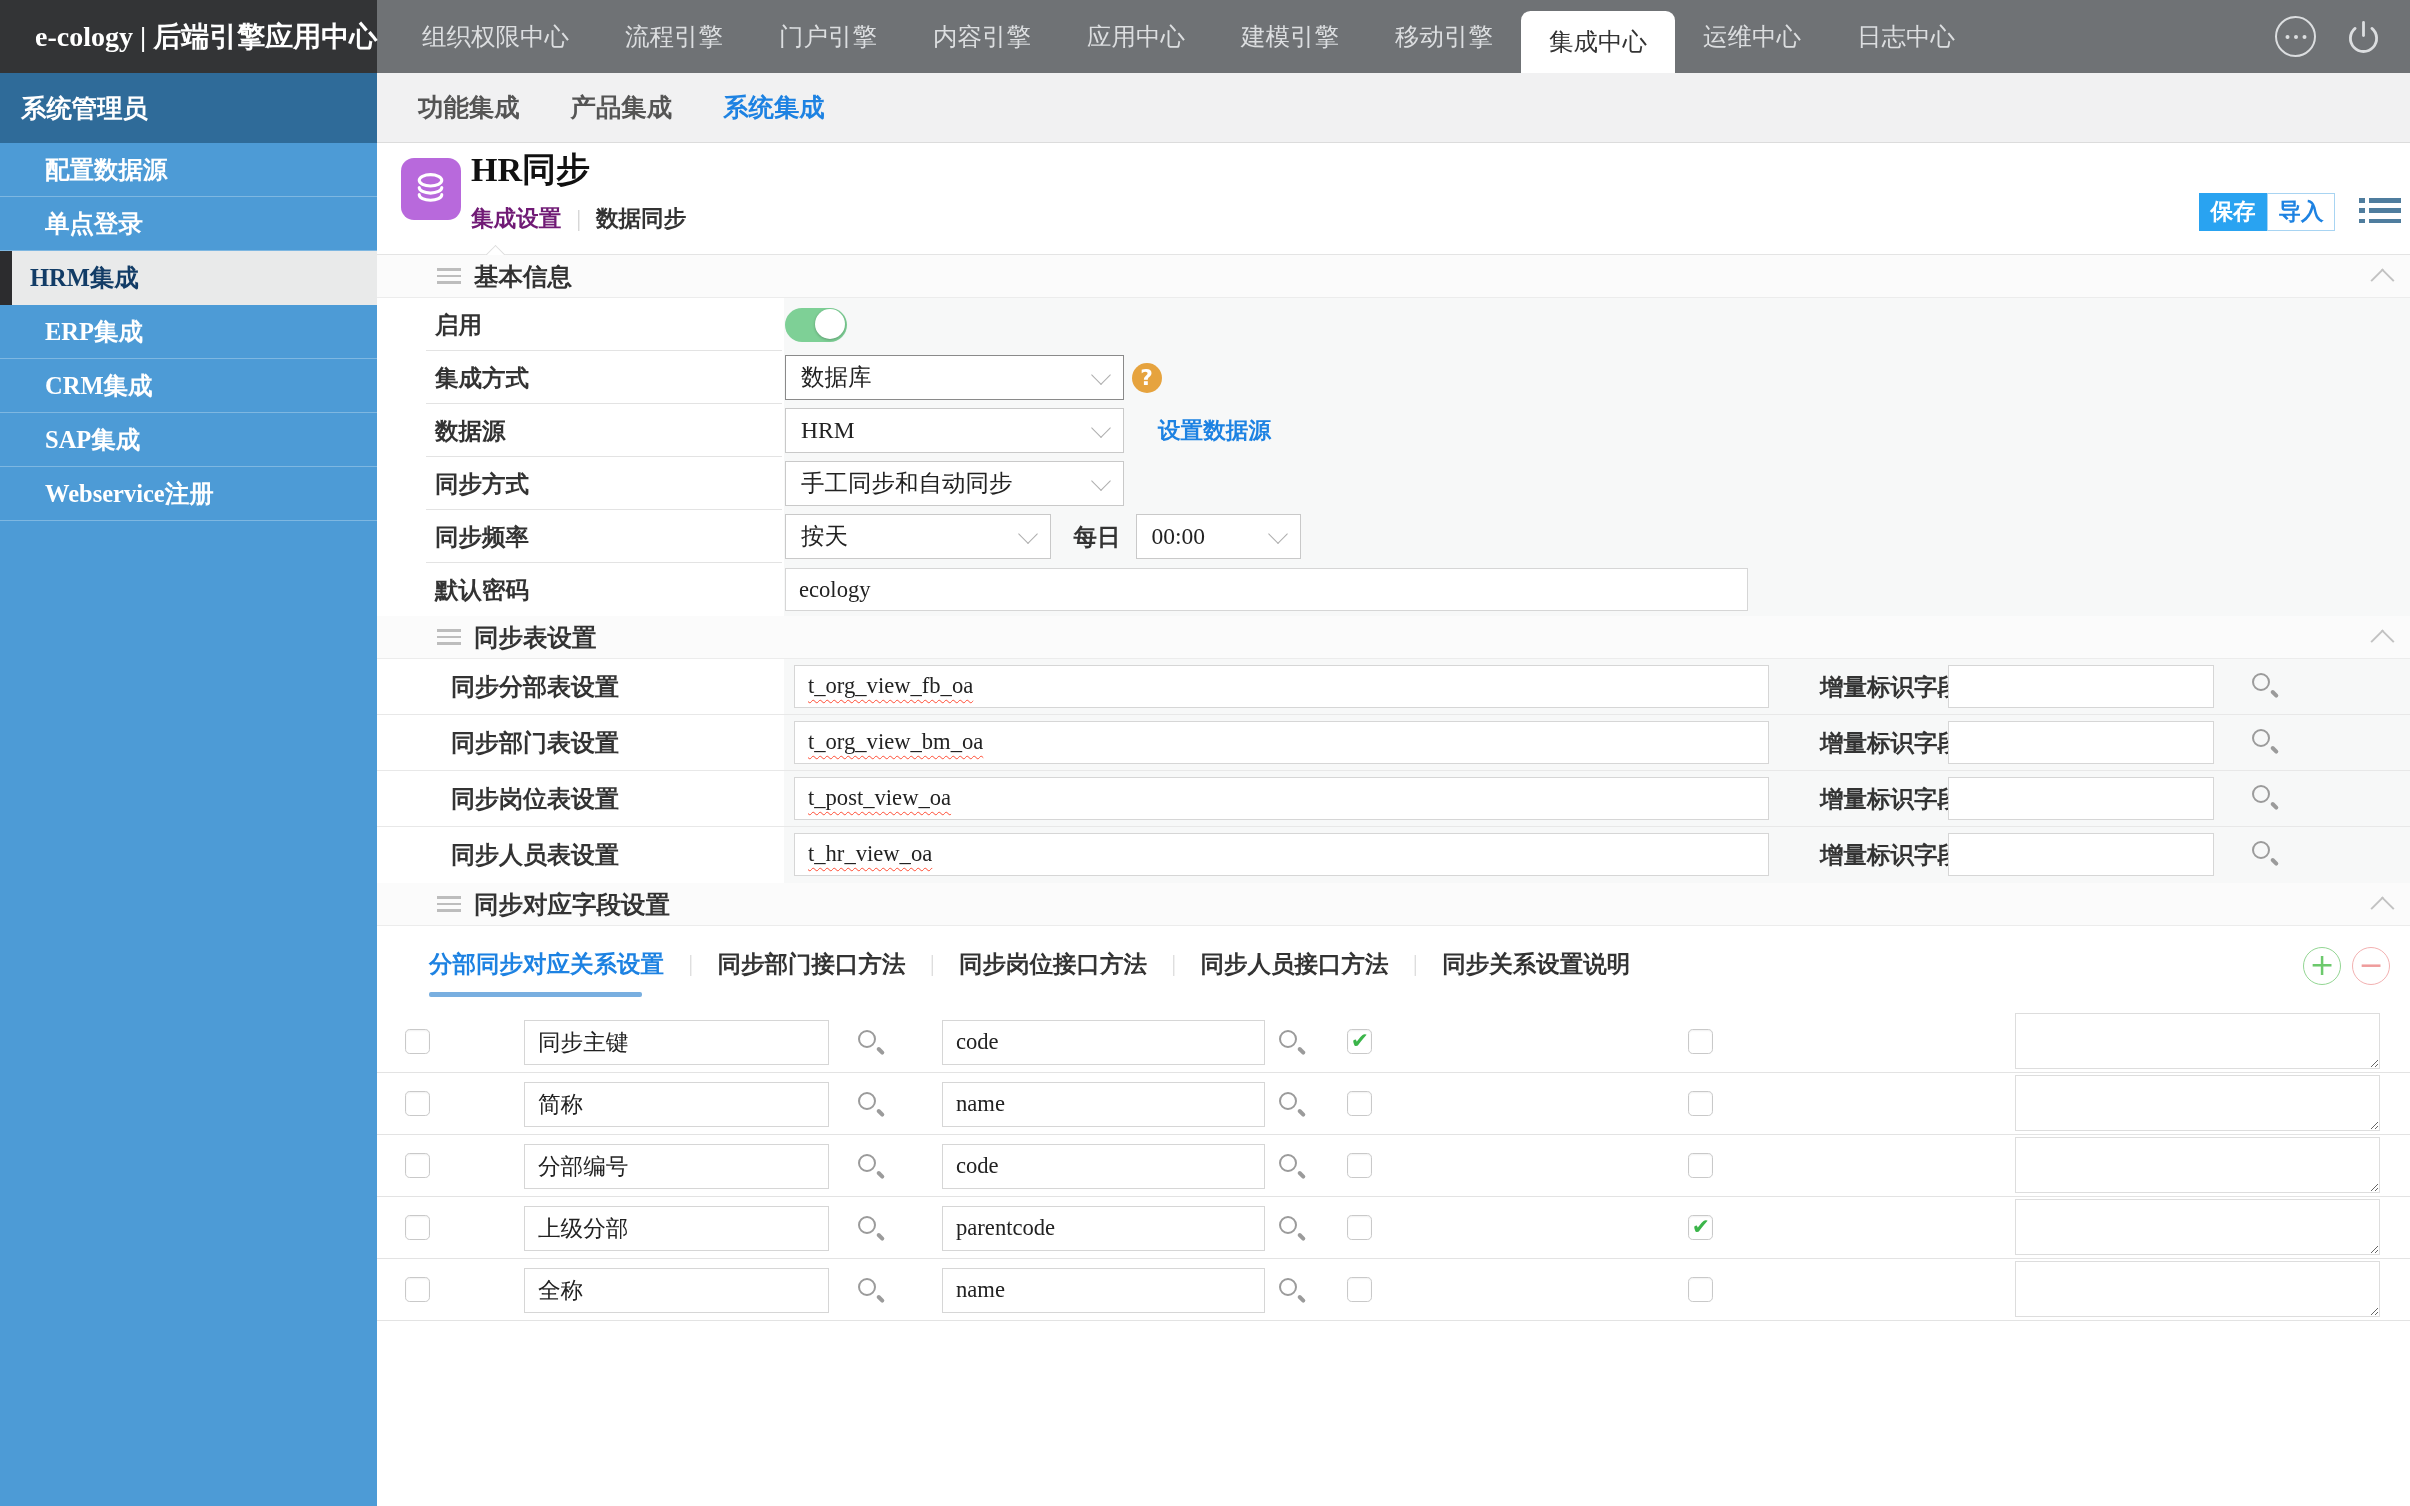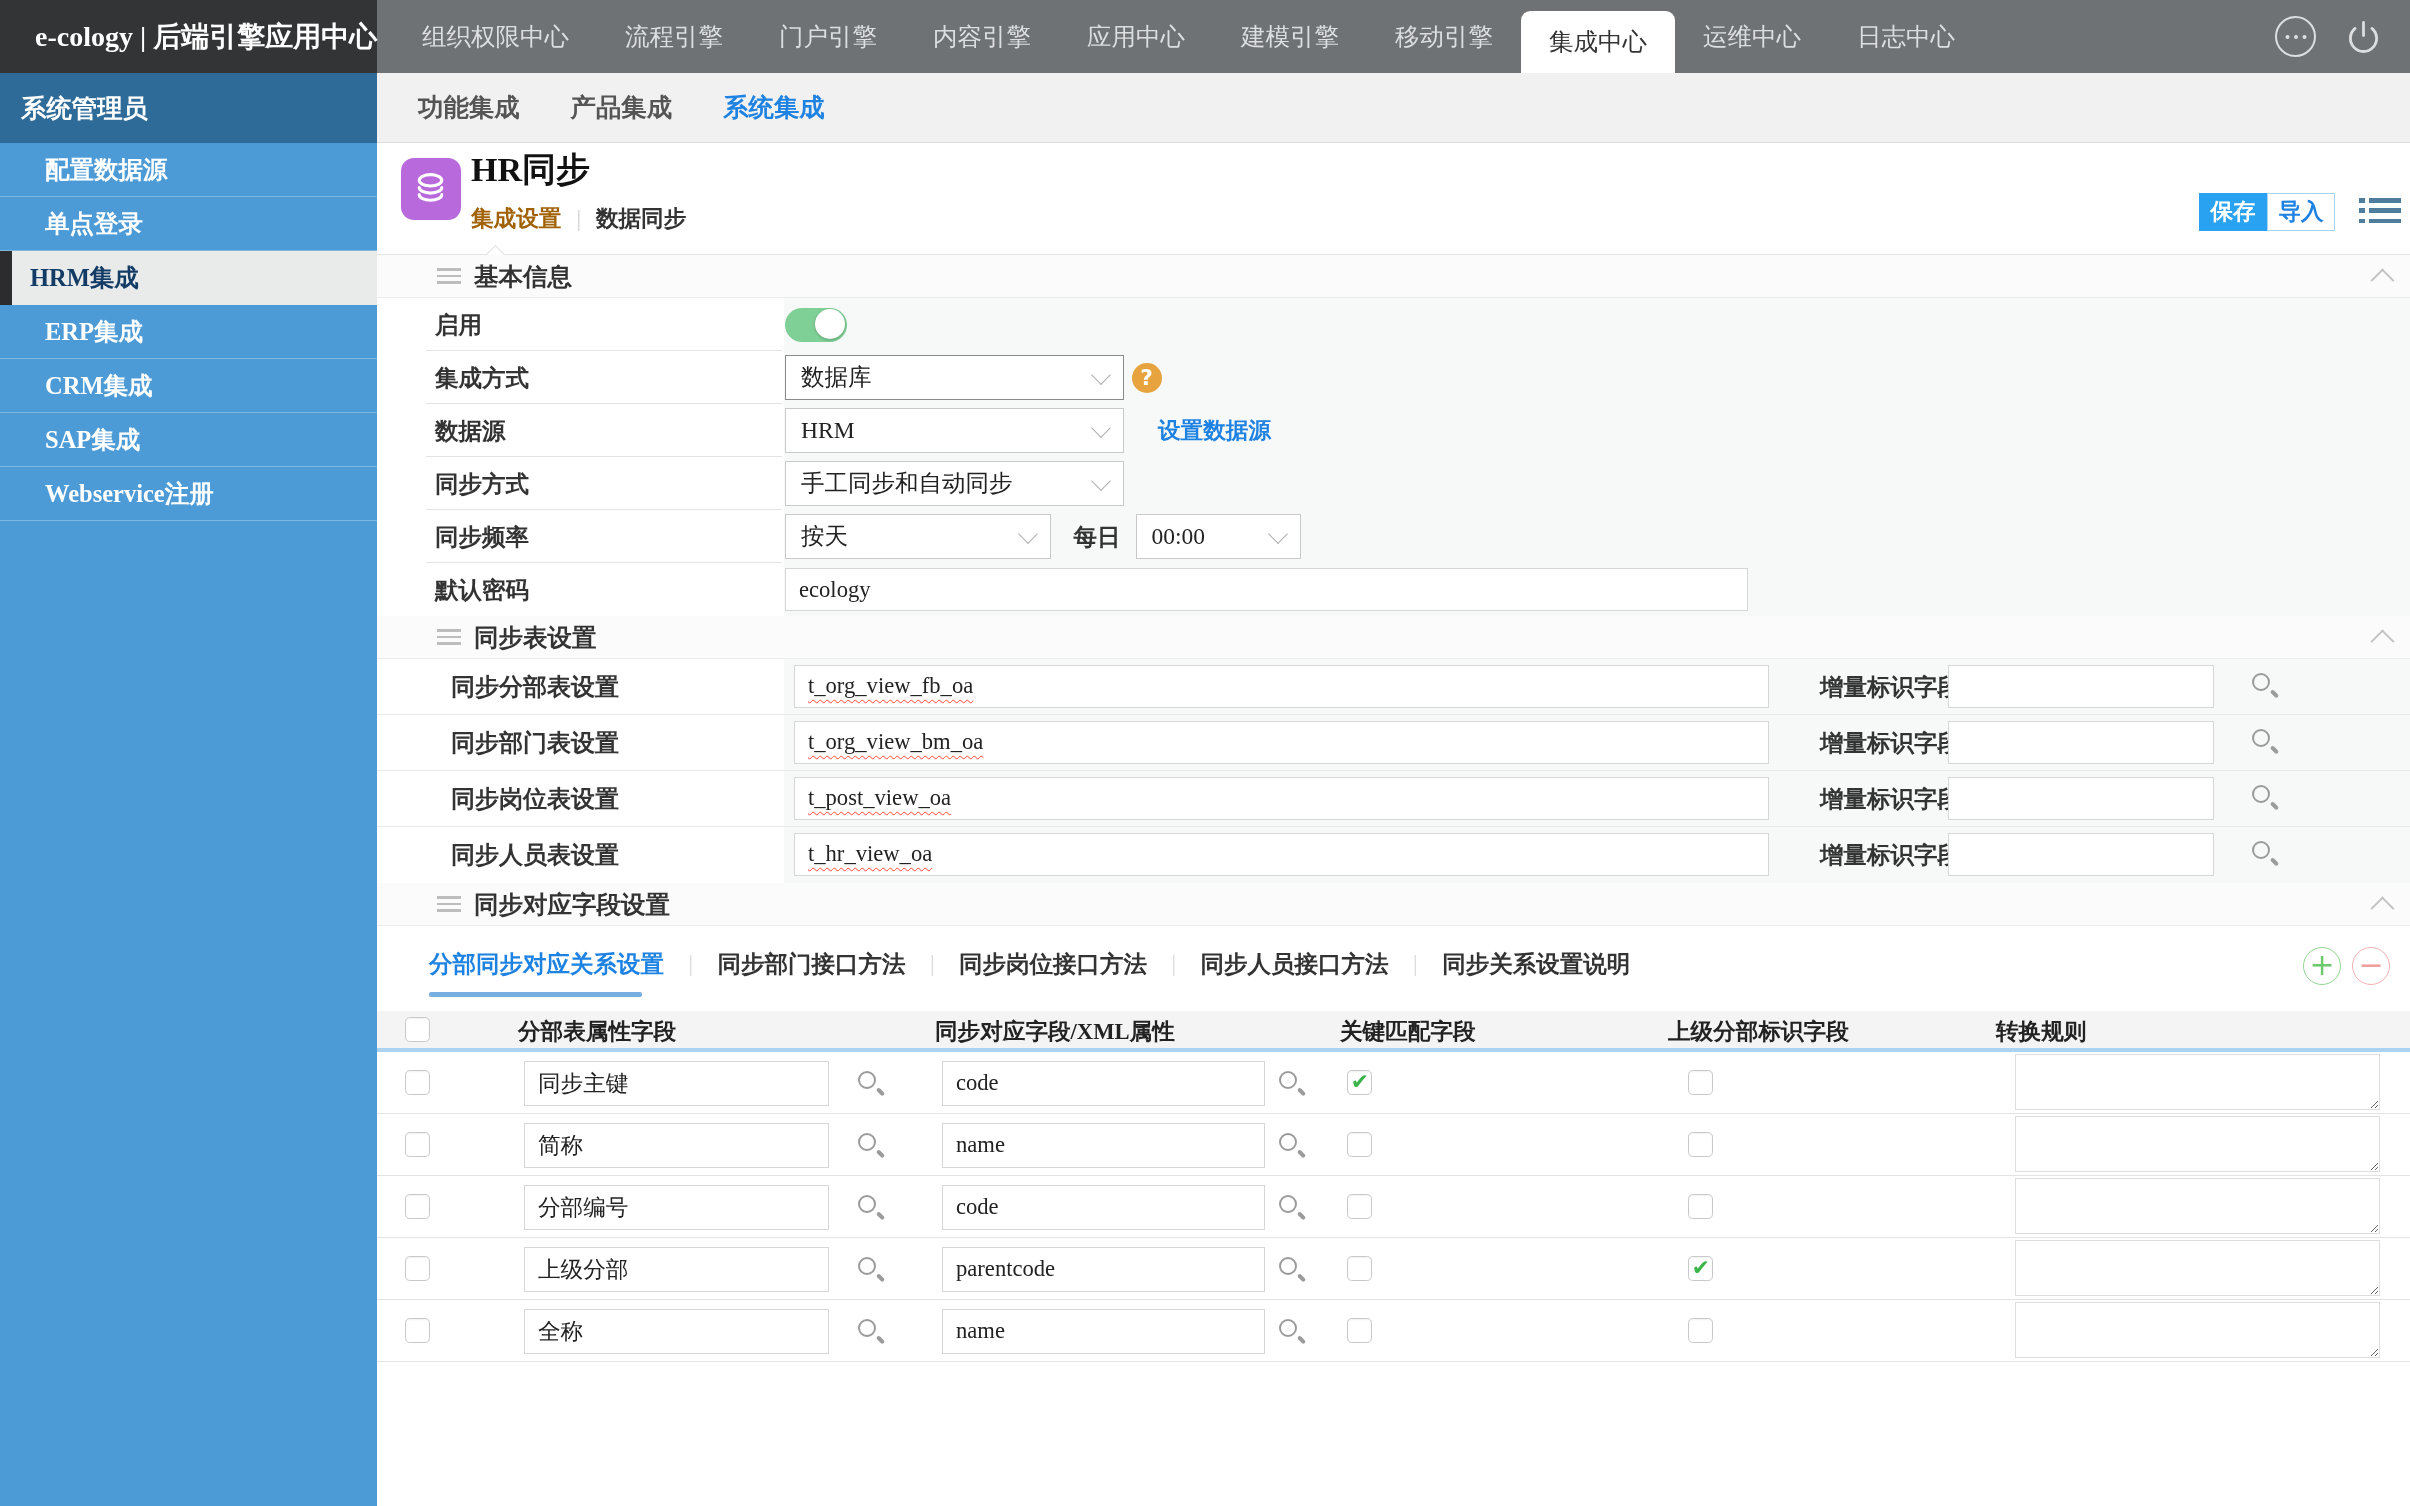--- a/index.html
+++ b/index.html
@@ -37,21 +37,21 @@
   .subnav-item.active { color:#1d82e2; }
   .content { position:absolute; top:70px; left:0; right:0; bottom:0; background:#fff; overflow:hidden; }
 
   
   .page-head { position:relative; height:112px; border-bottom:0.9px solid #e4e4e4; }
   .app-icon { position:absolute; left:23.5px; top:15px; width:60px; height:62px; background:#b869dc; border-radius:13px;
     display:flex; align-items:center; justify-content:center; }
   .page-title { position:absolute; left:94px; top:3.8px; font-size:34px; font-weight:bold; color:#111; }
   .page-tabs { position:absolute; left:94px; top:60px; display:flex; align-items:center; gap:15px; font-size:22.6px; font-weight:bold; }
   .ptab { cursor:pointer; color:#333; }
-  .ptab.active { color:#a16207; }
+  .ptab.active { color:#701a75; }
   .ptab-sep { color:#cfcfcf; font-weight:normal; }
   .notch { position:absolute; left:111px; bottom:-8.5px; width:15px; height:15px; background:#fff;
     border-top:0.9px solid #ddd; border-left:0.9px solid #ddd; transform:rotate(45deg); }
   .actions { position:absolute; top:50px; left:1822px; display:flex; align-items:center; }
   .btn { height:38px; min-width:68px; padding:0 9.4px; font-size:22.6px; font-weight:bold; text-align:center; line-height:36px; cursor:pointer; }
   .btn-save { background:#29a3f1; color:#fff; border:0.9px solid #29a3f1; }
   .btn-import { background:#fff; color:#1d82e2; border:0.9px solid #a8d4f2; }
   .list-icon { position:absolute; left:1982px; top:55px; width:43px; cursor:pointer; }
   .list-icon .li-row { display:flex; align-items:center; margin-bottom:5.6px; }
   .list-icon .li-dot { width:5.6px; height:4.7px; background:#4f7d9e; margin-right:4.7px; }
@@ -379,28 +379,20 @@
         <span class="mtab-sep">|</span>
         <span class="mtab">同步人员接口方法</span>
         <span class="mtab-sep">|</span>
         <span class="mtab">同步关系设置说明</span>
         <div class="tabbar"></div>
         <div class="round-btn round-plus">+</div>
         <div class="round-btn round-minus">−</div>
       </div>
 
       <div class="map-table">
-        <div class="mt-head">
-          <span class="cb cb-c0"></span>
-          <span class="hcell" style="left:141px">分部表属性字段</span>
-          <span class="hcell" style="left:558px">同步对应字段/XML属性</span>
-          <span class="hcell" style="left:963px">关键匹配字段</span>
-          <span class="hcell" style="left:1291px">上级分部标识字段</span>
-          <span class="hcell" style="left:1619px">转换规则</span>
-        </div>
 
         <div class="mrow">
           <span class="cb cb-c0"></span>
           <div class="fakeinput inp-c1">
               <span>同步主键</span>
             </div>
           <span class="mag mag-c1">
               <span class="mag-glass"></span>
               <span class="mag-handle"></span>
             </span>

